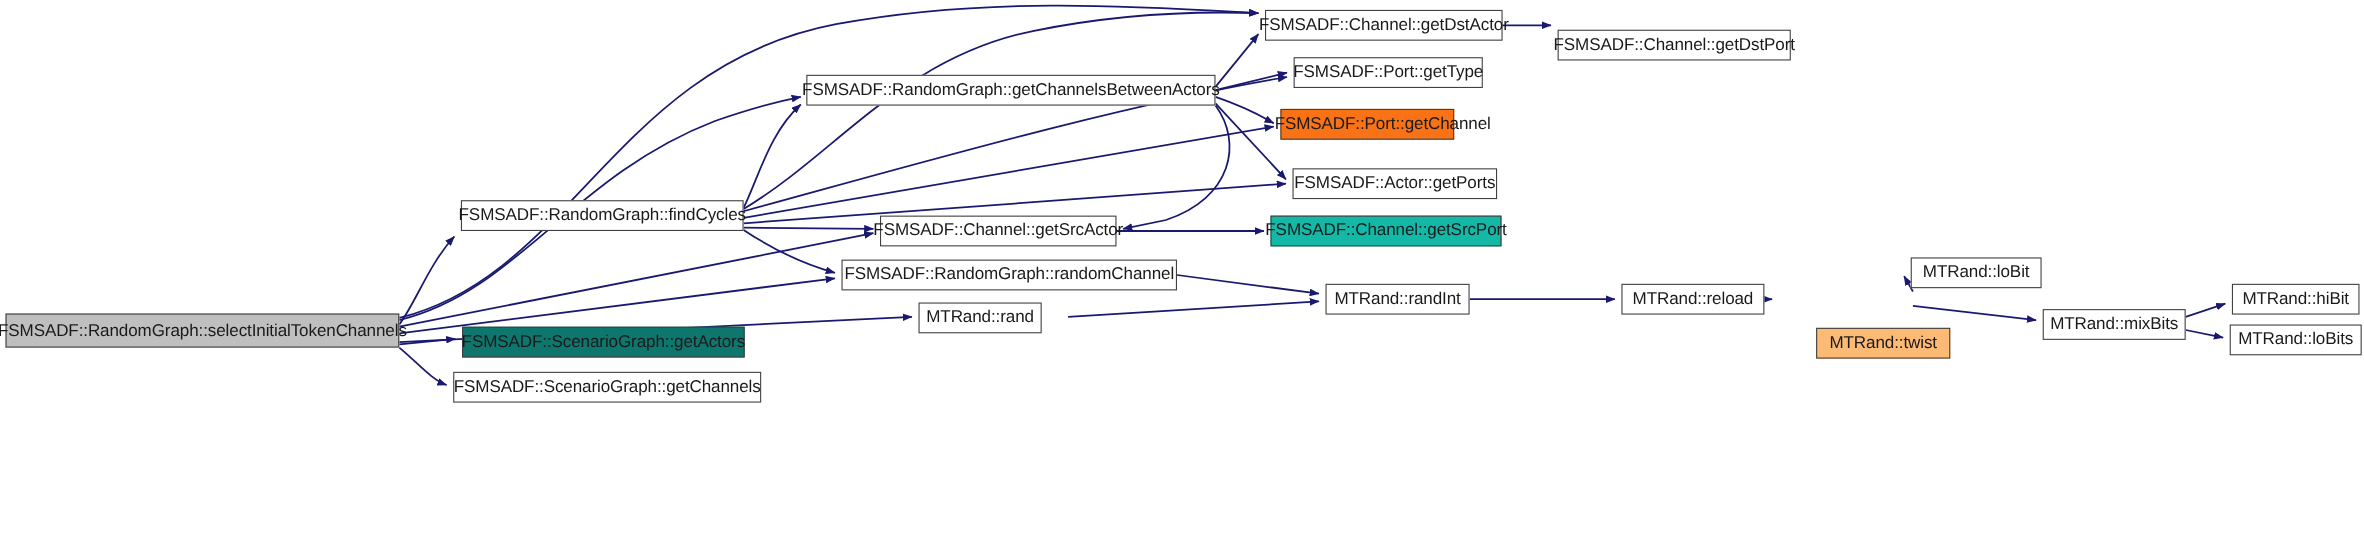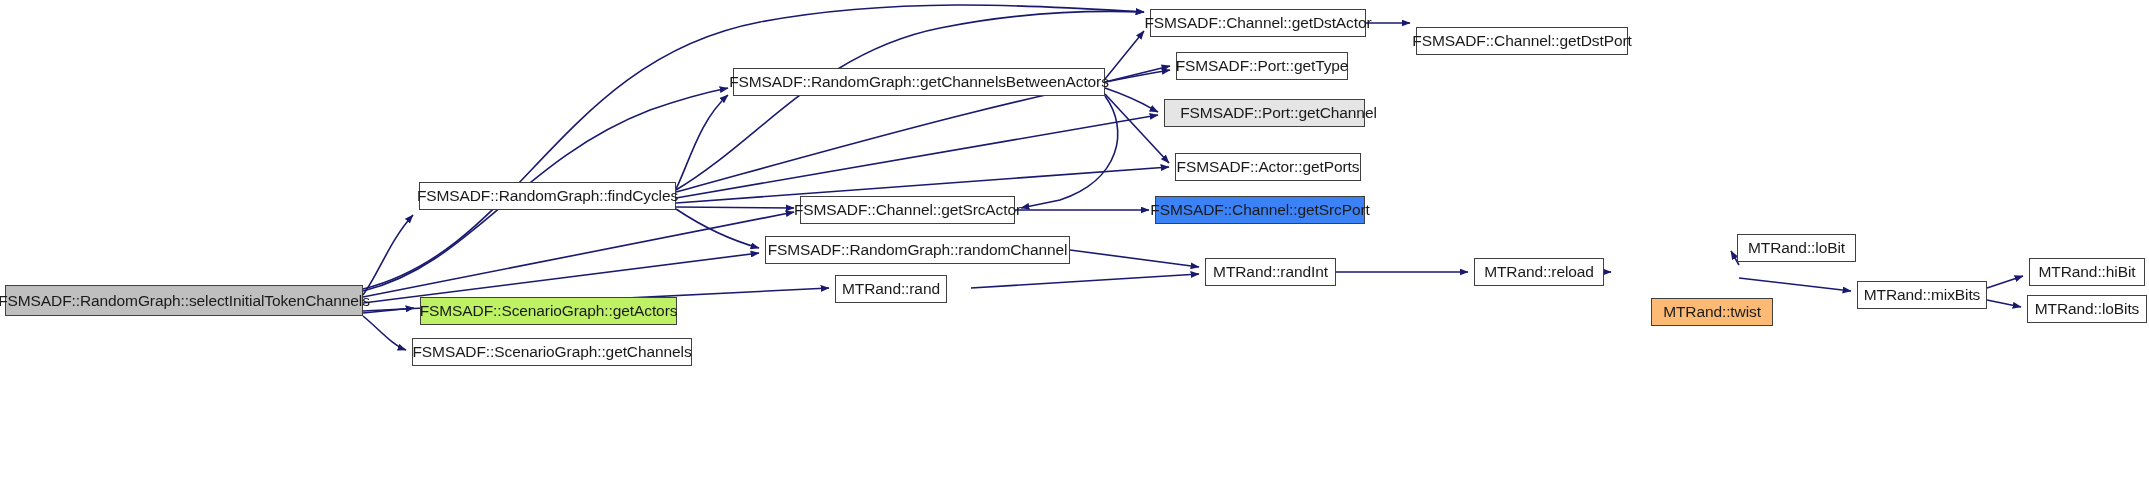--- a/index.html
+++ b/index.html
@@ -108,30 +108,30 @@
       </div>
       <div class="gnode" style="left: 1150px; top: 9px; width: 216px; height: 28px; background: rgb(255, 255, 255); border-color: rgb(64, 64, 64); color: rgb(26, 26, 26);">
         <span class="nlabel">FSMSADF::Channel::getDstActor</span>
       </div>
       <div class="gnode" style="left: 1416px; top: 9px; width: 212px; height: 28px; background: rgb(255, 255, 255); border-color: rgb(64, 64, 64); color: rgb(26, 26, 26); margin-top: 18px;">
         <span class="nlabel">FSMSADF::Channel::getDstPort</span>
       </div>
       <div class="gnode" style="left: 1176px; top: 52px; width: 172px; height: 28px; background: rgb(255, 255, 255); border-color: rgb(64, 64, 64); color: rgb(26, 26, 26);">
         <span class="nlabel">FSMSADF::Port::getType</span>
       </div>
-      <div class="gnode" style="left: 1164px; top: 99px; width: 201px; height: 28px; background: #e5e5e5; border-color: rgb(64, 64, 64); color: rgb(26, 26, 26); padding-left: 28px;">
+      <div class="gnode" style="left: 1164px; top: 99px; width: 158px; height: 28px; background: #f97316; border-color: rgb(64, 64, 64); color: rgb(26, 26, 26); padding-left: 28px;">
         <span class="nlabel">FSMSADF::Port::getChannel</span>
       </div>
       <div class="gnode" style="left: 1175px; top: 153px; width: 186px; height: 28px; background: rgb(255, 255, 255); border-color: rgb(64, 64, 64); color: rgb(26, 26, 26);">
         <span class="nlabel">FSMSADF::Actor::getPorts</span>
       </div>
       <div class="gnode" style="left: 800px; top: 196px; width: 215px; height: 28px; background: rgb(255, 255, 255); border-color: rgb(64, 64, 64); color: rgb(26, 26, 26);">
         <span class="nlabel">FSMSADF::Channel::getSrcActor</span>
       </div>
-      <div class="gnode" style="left: 1155px; top: 196px; width: 210px; height: 28px; background: #3b82f6; border-color: rgb(64, 64, 64); color: rgb(26, 26, 26);">
+      <div class="gnode" style="left: 1155px; top: 196px; width: 210px; height: 28px; background: #14b8a6; border-color: rgb(64, 64, 64); color: rgb(26, 26, 26);">
         <span class="nlabel">FSMSADF::Channel::getSrcPort</span>
       </div>
       <div class="gnode" style="left: 765px; top: 236px; width: 305px; height: 28px; background: rgb(255, 255, 255); border-color: rgb(64, 64, 64); color: rgb(26, 26, 26);">
         <span class="nlabel">FSMSADF::RandomGraph::randomChannel</span>
       </div>
       <div class="gnode" style="left: 1205px; top: 258px; width: 131px; height: 28px; background: rgb(255, 255, 255); border-color: rgb(64, 64, 64); color: rgb(26, 26, 26);">
         <span class="nlabel">MTRand::randInt</span>
       </div>
       <div class="gnode" style="left: 835px; top: 275px; width: 112px; height: 28px; background: rgb(255, 255, 255); border-color: rgb(64, 64, 64); color: rgb(26, 26, 26);">
         <span class="nlabel">MTRand::rand</span>
@@ -147,21 +147,21 @@
       </div>
       <div class="gnode" style="left: 1857px; top: 281px; width: 130px; height: 28px; background: rgb(255, 255, 255); border-color: rgb(64, 64, 64); color: rgb(26, 26, 26);">
         <span class="nlabel">MTRand::mixBits</span>
       </div>
       <div class="gnode" style="left: 2029px; top: 258px; width: 116px; height: 28px; background: rgb(255, 255, 255); border-color: rgb(64, 64, 64); color: rgb(26, 26, 26);">
         <span class="nlabel">MTRand::hiBit</span>
       </div>
       <div class="gnode" style="left: 2027px; top: 295px; width: 120px; height: 28px; background: rgb(255, 255, 255); border-color: rgb(64, 64, 64); color: rgb(26, 26, 26);">
         <span class="nlabel">MTRand::loBits</span>
       </div>
-      <div class="gnode" style="left: 420px; top: 297px; width: 257px; height: 28px; background: #bef264; border-color: rgb(64, 64, 64); color: rgb(26, 26, 26);">
+      <div class="gnode" style="left: 420px; top: 297px; width: 257px; height: 28px; background: #0f766e; border-color: rgb(64, 64, 64); color: rgb(26, 26, 26);">
         <span class="nlabel">FSMSADF::ScenarioGraph::getActors</span>
       </div>
       <div class="gnode" style="left: 412px; top: 338px; width: 280px; height: 28px; background: rgb(255, 255, 255); border-color: rgb(64, 64, 64); color: rgb(26, 26, 26);">
         <span class="nlabel">FSMSADF::ScenarioGraph::getChannels</span>
       </div>
     </div>
 
 </div>
 
 </body></html>

